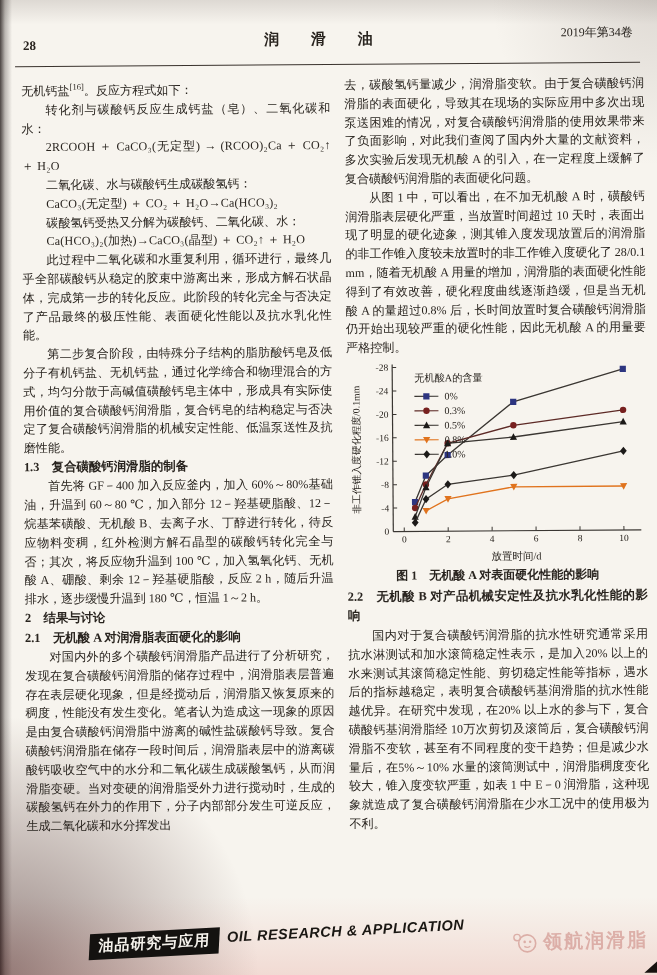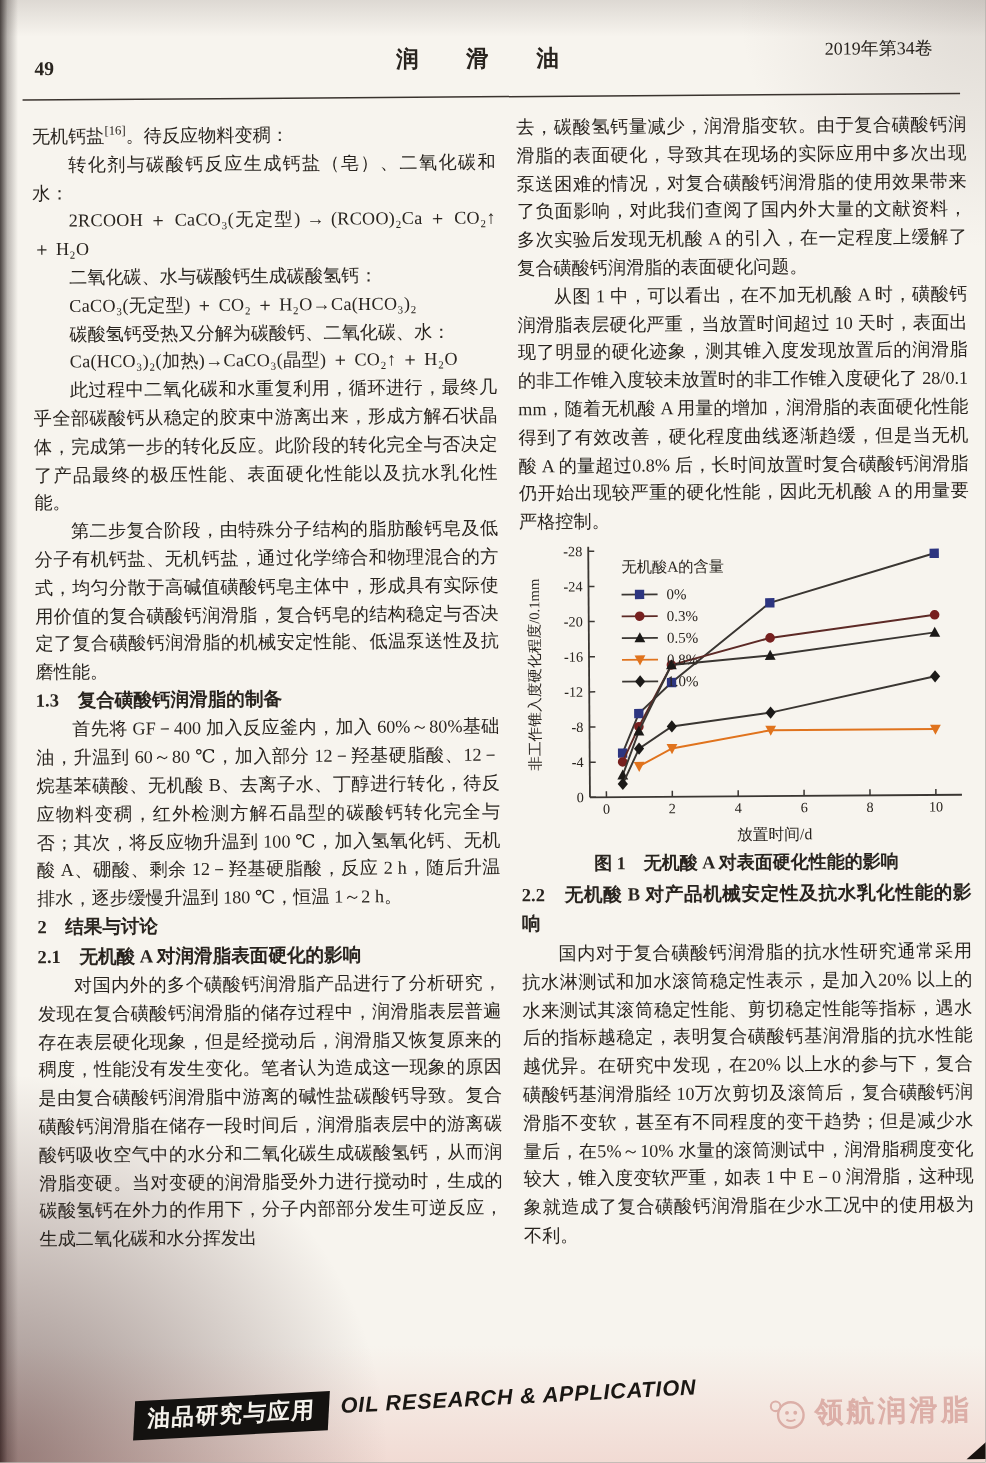--- a/index.html
+++ b/index.html
@@ -17,21 +17,21 @@
       linear-gradient(0deg, rgba(228,160,150,0.30) 0%, rgba(0,0,0,0) 8%),
       linear-gradient(180deg, rgba(130,120,115,0.22) 0%, rgba(0,0,0,0) 2.5%),
       #f7f4ee;
     color:#29241f;
   }
   #content{position:absolute;inset:0;transform:rotate(-0.4deg);transform-origin:50% 50%;}
 
   
   .hdr-page{position:absolute;left:26px;top:36px;font-size:13px;font-weight:bold;}
   .hdr-title{position:absolute;left:0;right:0;top:30px;text-align:center;font-size:15px;font-weight:bold;letter-spacing:14px;}
-  .hdr-vol{position:absolute;right:32px;top:26px;font-size:12px;}
+  .hdr-vol{position:absolute;right:21px;top:26px;font-size:12px;}
   .hdr-rule{position:absolute;left:18px;right:14px;top:64px;height:0;border-top:1.6px solid #3a332e;}
 
   
   .col{position:absolute;top:76px;font-size:12.1px;line-height:18.8px;text-align:justify;}
   #col-left{left:24px;width:309px;}
   #col-right{left:347px;width:300px;}
   .col p{margin:0;}
   .indent{text-indent:2em;}
   .eq{text-indent:2em;letter-spacing:0.2px;}
   h4{margin:0;font-size:12.4px;line-height:19.5px;font-weight:bold;text-align:left;}
@@ -71,27 +71,27 @@
     position:absolute;right:0;bottom:0;width:0;height:0;
     border-left:16px solid transparent;border-bottom:14px solid #17120f;
   }
 </style>
 </head>
 <body>
 
 <div id="page">
   <div id="content">
 
-    <div class="hdr-page">49</div>
+    <div class="hdr-page">28</div>
     <div class="hdr-title">润 滑 油</div>
     <div class="hdr-vol">2019年第34卷</div>
     <div class="hdr-rule"></div>
 
     <div id="col-left" class="col">
-      <p><span>无机钙盐</span><sup>[16]</sup><span>。待反应物料变稠：</span></p>
+      <p><span>无机钙盐</span><sup>[16]</sup><span>。反应方程式如下：</span></p>
       <p class="indent">转化剂与碳酸钙反应生成钙盐（皂）、二氧化碳和水：</p>
       <p class="eq">2RCOOH ＋ CaCO₃(无定型) → (RCOO)₂Ca ＋ CO₂↑ ＋ H₂O</p>
       <p class="indent">二氧化碳、水与碳酸钙生成碳酸氢钙：</p>
       <p class="eq">CaCO₃(无定型) ＋ CO₂ ＋ H₂O→Ca(HCO₃)₂</p>
       <p class="indent">碳酸氢钙受热又分解为碳酸钙、二氧化碳、水：</p>
       <p class="eq">Ca(HCO₃)₂(加热)→CaCO₃(晶型) ＋ CO₂↑ ＋ H₂O</p>
       <p class="indent">此过程中二氧化碳和水重复利用，循环进行，最终几乎全部碳酸钙从稳定的胶束中游离出来，形成方解石状晶体，完成第一步的转化反应。此阶段的转化完全与否决定了产品最终的极压性能、表面硬化性能以及抗水乳化性能。</p>
       <p class="indent">第二步复合阶段，由特殊分子结构的脂肪酸钙皂及低分子有机钙盐、无机钙盐，通过化学缔合和物理混合的方式，均匀分散于高碱值磺酸钙皂主体中，形成具有实际使用价值的复合磺酸钙润滑脂，复合钙皂的结构稳定与否决定了复合磺酸钙润滑脂的机械安定性能、低温泵送性及抗磨性能。</p>
       <h4>1.3　复合磺酸钙润滑脂的制备</h4>
       <p class="indent">首先将 GF－400 加入反应釜内，加入 60%～80%基础油，升温到 60～80 ℃，加入部分 12－羟基硬脂酸、12－烷基苯磺酸、无机酸 B、去离子水、丁醇进行转化，待反应物料变稠，红外检测方解石晶型的碳酸钙转化完全与否；其次，将反应物升温到 100 ℃，加入氢氧化钙、无机酸 A、硼酸、剩余 12－羟基硬脂酸，反应 2 h，随后升温排水，逐步缓慢升温到 180 ℃，恒温 1～2 h。</p>

